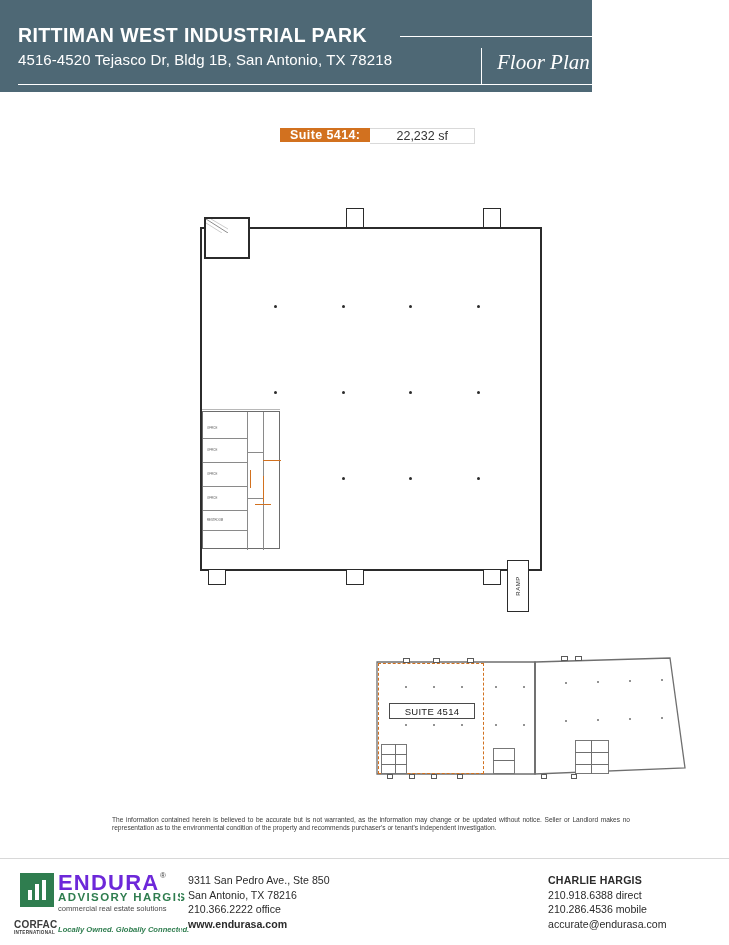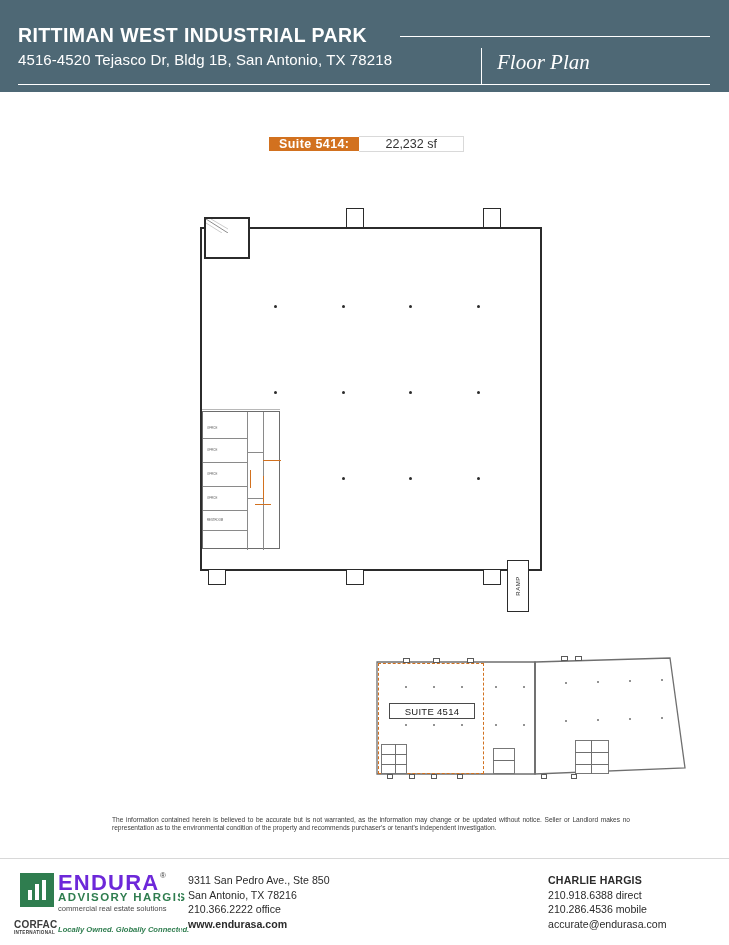--- a/index.html
+++ b/index.html
@@ -9,21 +9,21 @@
     background: #ffffff;
     font-family: "Liberation Sans", sans-serif;
     position: relative;
     overflow: hidden;
   }
 
   
   .header {
     position: absolute;
     top: 0; left: 0;
-    width: 729px;
+    width: 592px;
     height: 92px;
     background: #4e6875;
   }
   .header-inner {
     position: absolute;
     left: 18px;
     top: 24px;
     width: 700px;
   }
   .hdr-title {
@@ -73,26 +73,26 @@
     color: #ffffff;
     font-family: "Liberation Serif", serif;
     font-style: italic;
     font-size: 21px;
     white-space: nowrap;
   }
 
   
   .suite-banner {
     position: absolute;
-    left: 269px;
+    left: 280px;
     top: 128px;
     width: 195px;
     height: 32px;
     display: flex;
-    align-items: center;
+    align-items: flex-start;
   }
   .suite-banner .lbl {
     background: #d2711f;
     color: #ffffff;
     font-size: 12.5px;
     font-weight: bold;
     display: flex;
     align-items: center;
     padding: 0 10px;
     letter-spacing: 0.4px;

